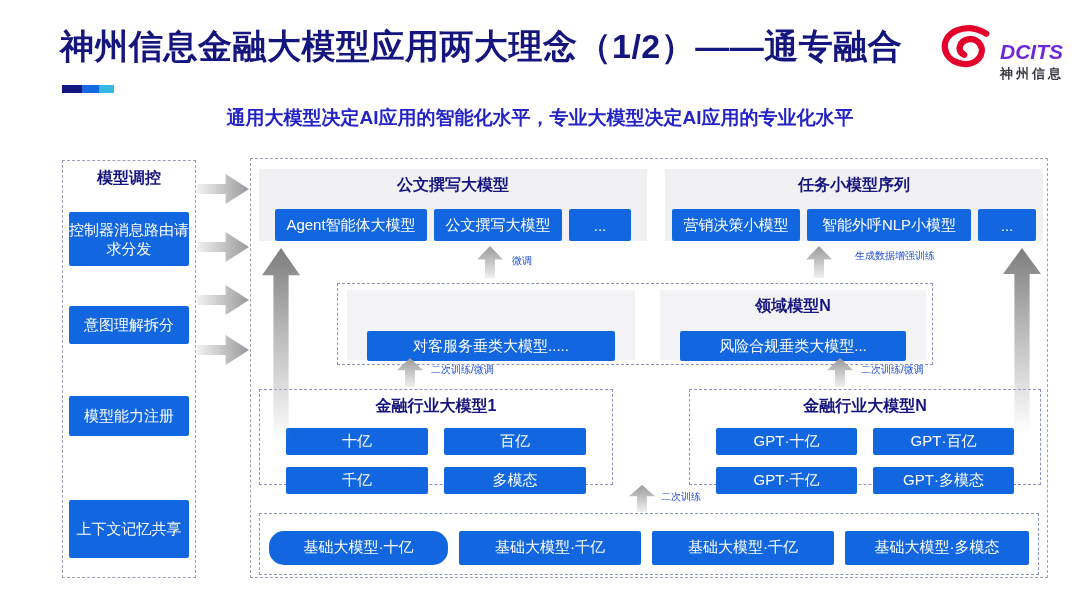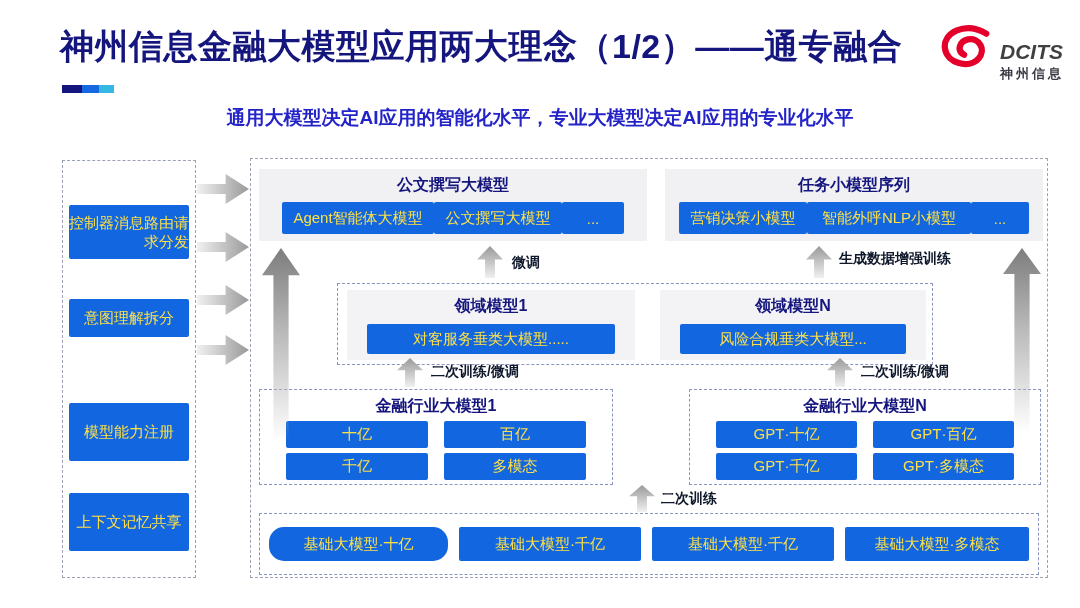--- a/index.html
+++ b/index.html
@@ -11,36 +11,36 @@
   .slide-title { position:absolute; left:60px; top:24px; width:860px;
     font-size:34px; font-weight:bold; color:#15157e; letter-spacing:0.5px; }
   .accent-bar { position:absolute; left:62px; top:85px; height:8px; display:flex; }
   .accent-bar span { display:block; height:8px; }
   .acc-1 { width:20px; background:#15157e; }
   .acc-2 { width:17px; background:#1568e0; }
   .acc-3 { width:15px; background:#35b8e4; }
   .logo { position:absolute; left:938px; top:22px; width:130px; height:56px; display:flex; align-items:center; }
   .logo-icon { width:58px; height:50px; }
   .logo-text { margin-left:4px; display:flex; flex-direction:column; }
-  .logo-brand { color:#404040; font-weight:bold; font-style:italic; font-size:21px; line-height:22px;margin-top:24px; }
+  .logo-brand { color:#6d28d9; font-weight:bold; font-style:italic; font-size:21px; line-height:22px;margin-top:24px; }
   .logo-cn { color:#3a3a44; font-weight:bold; font-size:13px; letter-spacing:3px; margin-top:2px; }
   .slide-subtitle { position:absolute; left:0; top:97px; width:1080px; text-align:center;
     font-size:19px; font-weight:bold; color:#2323c8;margin-top:8px; }
 
   
   .sidebar { position:absolute; left:62px; top:160px; width:134px; height:418px;
     border:1px dashed #9aa2b4; background:#ffffff; }
   .sidebar-title { position:absolute; left:0; top:7px; width:100%; text-align:center;
     font-size:16px; font-weight:bold; color:#15157e; }
-  .chip { background:#1266e0; color:#fde047; display:flex; align-items:center; justify-content:center;
-    text-align:right; border-radius:2px; }
+  .chip { background:#1266e0; color:#ffffff; display:flex; align-items:center; justify-content:center;
+    text-align:center; border-radius:2px;margin-top:7px; }
   .side-chip { position:absolute; left:6px; width:120px; font-size:15px; line-height:1.3; }
   .side-chip.c1 { top:44px;  height:54px; }
   .side-chip.c2 { top:138px; height:38px; }
-  .side-chip.c3 { top:242px; height:58px; }
+  .side-chip.c3 { top:228px; height:40px; }
   .side-chip.c4 { top:332px; height:58px; }
 
   
   .arrow-right { position:absolute; width:52px; height:30px; z-index:3;
     background:linear-gradient(to right,#f1f1f1,#999999);
     clip-path:polygon(0 33%,55% 33%,55% 0,100% 50%,55% 100%,55% 67%,0 67%); }
   .ar1{left:197px;top:174px;} .ar2{left:197px;top:232px;}
   .ar3{left:197px;top:285px;} .ar4{left:197px;top:335px;}
   .arrow-up-small { position:absolute; width:26px; height:32px; z-index:3;
     background:linear-gradient(to bottom,#9a9a9a,#f0f0f0);
@@ -48,37 +48,37 @@
   .arrow-up-tall { position:absolute; width:38px; z-index:3;
     background:linear-gradient(to bottom,#7d7d7d 0%,#b9b9b9 40%,rgba(255,255,255,0) 92%);
     clip-path:polygon(50% 0,100% 13%,70% 13%,70% 100%,30% 100%,30% 13%,0 13%); }
   .tall-left  { left:262px; top:248px; height:210px; }
   .tall-right { left:1003px; top:248px; height:200px; }
   .au-ft  { left:477px; top:246px; }
   .au-gen { left:806px; top:246px; }
   .au-sl  { left:397px; top:358px; height:29px; }
   .au-sr  { left:827px; top:358px; height:29px; }
   .au-bot { left:629px; top:485px; height:27px; }
-  .g-label { position:absolute; font-size:14px; font-weight:bold; color:#0f172a; z-index:3; }
+  .g-label { position:absolute; font-size:10px; font-weight:normal; color:#1d4ed8; z-index:3; }
   .lb-ft  { left:512px; top:254px; }
   .lb-gen { left:838px; top:250px; width:114px; text-align:center; line-height:1.25; }
   .lb-sl  { left:431px; top:363px; }
   .lb-sr  { left:861px; top:363px; }
   .lb-bot { left:661px; top:490px; }
 
   
   .main-panel { position:absolute; left:250px; top:158px; width:798px; height:420px;
     border:1px dashed #9aa2b4; background:#ffffff; }
   .group { position:absolute; background:#f1f1f4; }
   .group-title { width:100%; text-align:center; font-size:16px; font-weight:bold; color:#15157e;
     padding-top:6px; }
   .task-large { left:8px;  top:10px; width:388px; height:72px; }
   .task-small { left:414px; top:10px; width:378px; height:72px; }
   .chip-row { position:absolute; left:0; top:33px; width:100%; display:flex;
-    justify-content:center; }
+    justify-content:center; gap:7px; }
   .chip-row .chip { height:32px; font-size:15px; }
   .w-agent{width:152px;} .w-gov{width:128px;} .w-dots{width:62px;}
   .w-nlp{width:164px;} .w-mkt{width:128px;} .w-dots2{width:58px;}
 
   .domain-panel { position:absolute; left:86px; top:124px; width:596px; height:82px;
     border:1px dashed #8a94c0; background:#ffffff; }
   .domain-box { position:absolute; top:6px; height:70px; background:#f3f3f6; }
   .domain-box.d1 { left:9px;  width:288px; }
   .domain-box.d2 { left:322px; width:266px; }
   .domain-chip { position:absolute; left:20px; right:20px; top:34px; height:30px; font-size:15px; }
@@ -112,20 +112,21 @@
       <path d="M50 9 C28 -4 5 8 7 24 C9 40 32 46 42 35 C50 26 43 13 31 15 C22 17 19 27 27 31" fill="none" stroke="#e4002b" stroke-width="6.5" stroke-linecap="round"></path>
     </svg>
     <div class="logo-text">
       <span class="logo-brand">DCITS</span>
       <span class="logo-cn">神州信息</span>
     </div>
   </div>
   <div class="slide-subtitle">通用大模型决定AI应用的智能化水平，专业大模型决定AI应用的专业化水平</div>
 
   <div class="sidebar">
+    <div class="sidebar-title">模型调控</div>
     <div class="chip side-chip c1">控制器消息路由请求分发</div>
     <div class="chip side-chip c2">意图理解拆分</div>
     <div class="chip side-chip c3">模型能力注册</div>
     <div class="chip side-chip c4">上下文记忆共享</div>
   </div>
 
   <div class="arrow-right ar1"></div>
   <div class="arrow-right ar2"></div>
   <div class="arrow-right ar3"></div>
   <div class="arrow-right ar4"></div>
@@ -145,21 +146,20 @@
       <div class="group-title">任务小模型序列</div>
       <div class="chip-row">
         <div class="chip w-mkt">营销决策小模型</div>
         <div class="chip w-nlp">智能外呼NLP小模型</div>
         <div class="chip w-dots2">...</div>
       </div>
     </div>
 
     <div class="domain-panel">
       <div class="domain-box d1">
-        <div class="group-title">领域模型1</div>
         <div class="chip domain-chip">对客服务垂类大模型.....</div>
       </div>
       <div class="domain-box d2">
         <div class="group-title">领域模型N</div>
         <div class="chip domain-chip">风险合规垂类大模型...</div>
       </div>
     </div>
 
     <div class="industry-box i1">
       <div class="group-title">金融行业大模型1</div>

